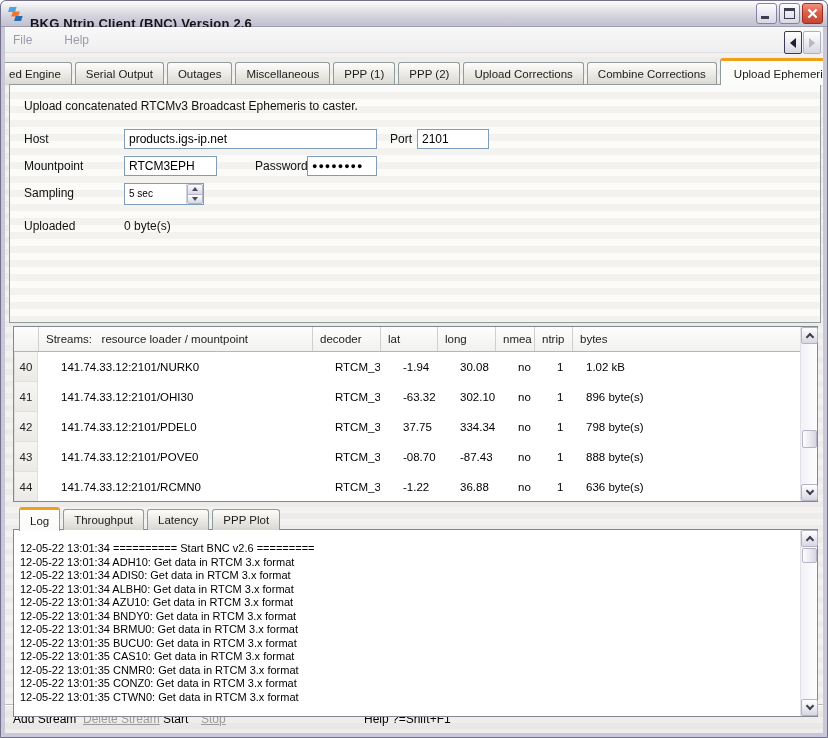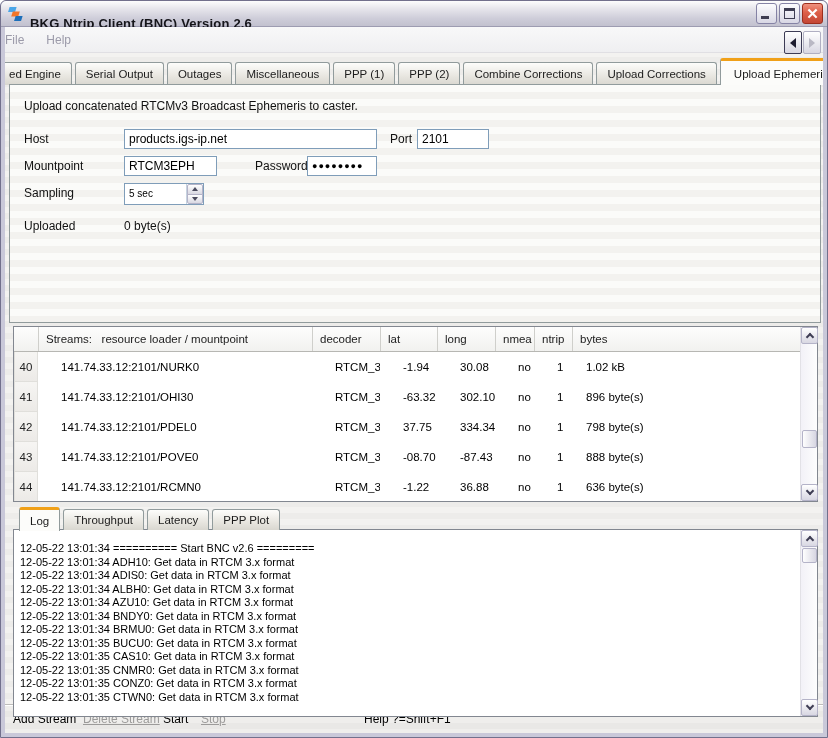--- a/index.html
+++ b/index.html
@@ -44,21 +44,21 @@
   .client{
     position:absolute; top:26px; left:4px; right:4px; bottom:4px;
     background:repeating-linear-gradient(180deg,#f3f2f0 0 6px,#edecea 6px 12px);
   }
 
   
   .menubar{
     position:absolute; top:0; left:0; right:0; height:26px;
     background:linear-gradient(180deg,#f8f8f9,#efeff1);
     border-bottom:1px solid #e0dfe3;
-    display:flex; align-items:center; padding-left:0; gap:22px;
+    display:flex; align-items:center; padding-left:8px; gap:32px;
   }
   .menu-item{ font-size:12px; color:#9b9aa9; }
 
   
   .tabstrip{
     position:absolute; top:28px; left:0; right:0; height:30px;
     display:flex; align-items:flex-end; overflow:hidden;
   }
   .tab{
     height:23px; padding:0 10px; margin-right:3px;
@@ -223,22 +223,22 @@
       <span class="menu-item">Help</span>
     </div>
 
     <div class="tabstrip">
         <div class="tab"><span>ed Engine</span></div>
         <div class="tab"><span>Serial Output</span></div>
         <div class="tab"><span>Outages</span></div>
         <div class="tab"><span>Miscellaneous</span></div>
         <div class="tab"><span>PPP (1)</span></div>
         <div class="tab"><span>PPP (2)</span></div>
+        <div class="tab"><span>Upload Corrections</span></div>
         <div class="tab"><span>Combine Corrections</span></div>
-        <div class="tab"><span>Upload Corrections</span></div>
         <div class="tab active"><span>Upload Ephemeris</span></div>
       </div>
     <div class="tab-scrollers">
       <div class="arrow-btn">
           <div class="tri-left"></div>
         </div>
       <div class="arrow-btn disabled">
           <div class="tri-right"></div>
         </div>
     </div>

